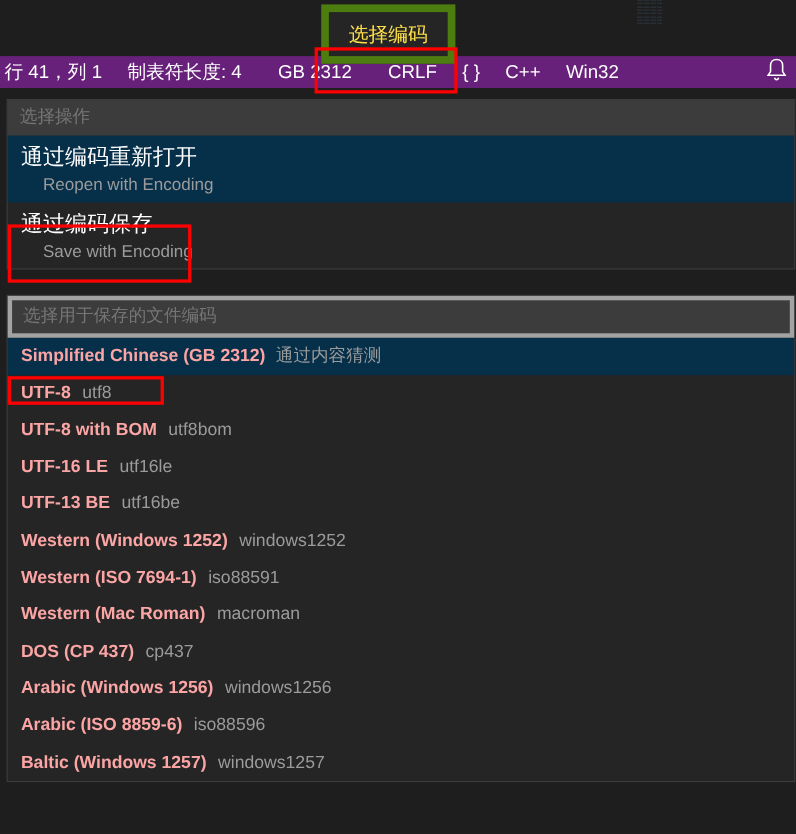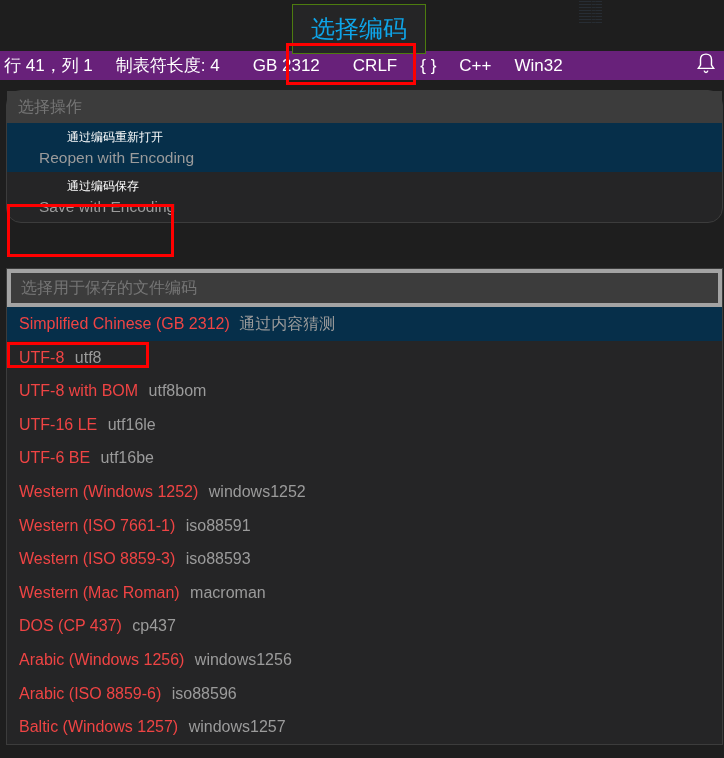--- a/index.html
+++ b/index.html
@@ -1,52 +1,52 @@
 <!DOCTYPE html>
 <html><head>
   <meta charset="utf-8">
   <style>
     * { margin: 0; padding: 0; box-sizing: border-box; font-family: "Segoe UI", -apple-system, sans-serif; }
     body { background: #1e1e1e; width: 724px; height: 758px; overflow: hidden; position: relative; color: #ccc; }
     
     
-    .tooltip { position: absolute; top: 4px; left: 292px; background: #252526; color: #0ea5e9; padding: 8px 18px; font-size: 24px; z-index: 10; border: 1px solid #4d7c0f; }
+    .tooltip { position: absolute; top: 4px; left: 292px; background: #252526; color: #fde047; padding: 8px 18px; font-size: 18px; z-index: 10; border: 7px solid #4d7c0f; }
     
     
     .code-preview { position: absolute; top: 0; right: 0; width: 145px; height: 50px; background: #1e1e1e; }
     .code-preview .mini { color: #4a6a8a; font-size: 2px; line-height: 3px; letter-spacing: 0.5px; }
     
     
     .statusbar { position: absolute; top: 51px; left: 0; right: 0; height: 29px; background: #68217a; display: flex; align-items: center; color: #ffffff; font-size: 17px; gap: 15px; padding-left: 0; white-space: nowrap; }
     .statusbar .item { padding: 2px 4px; }
     .statusbar .encoding { padding: 2px 14px; }
     .highlight-red-box { border: 3px solid #ff0000; position: absolute; pointer-events: none; z-index: 20; }
     .box-encoding { top: 43px; left: 286px; width: 130px; height: 42px; }
     
     
     .panel { position: absolute; left: 6px; right: 1px; background: #252526; border: 1px solid #3c3c3c; }
-    .panel1 { top: 90px; border-radius: 15px; }
+    .panel1 { top: 90px; }
     
     .picker-input { width: 100%; background: #3c3c3c; border: 1px solid #3c3c3c; color: #cccccc; font-size: 16px; padding: 6px 10px; outline: none; }
     .picker-input.focused { border: 4px solid #a3a3a3; }
     
     .picker-list { }
     .picker-row { padding: 6px 12px 4px; cursor: pointer; line-height: 1.4; }
     .picker-row.selected { background: #062f4a; }
-    .picker-row .primary { color: #ffffff; font-size: 12px; margin-left: 48px; }
+    .picker-row .primary { color: #ffffff; font-size: 20px; }
     .picker-row .secondary { color: #9b9b9b; font-size: 15.5px; margin-top: 1px; margin-left: 20px; }
     
     .box-savewith { top: 204px; left: 7px; width: 167px; height: 53px; }
     
     
     .panel2 { top: 268px; }
     
     .enc-row { padding: 4px 12px; cursor: pointer; font-size: 16px; line-height: 1.6; }
     .enc-row.selected { background: #062f4a; }
-    .enc-row .name { color: #ef4444; font-weight: 400; }
+    .enc-row .name { color: #fca5a5; font-weight: 700; }
     .enc-row .alias { color: #9b9b9b; margin-left: 6px; }
     .enc-row .hint { color: #9b9b9b; margin-left: 5px; text-align: center; }
     
     .box-utf8 { top: 342px; left: 7px; width: 142px; height: 26px; }
     
     
     .bell { position: absolute; top: 53px; right: 7px; width: 20px; height: 24px; }
     .bell svg { width: 18px; height: 22px; }
   </style>
 </head>
@@ -105,34 +105,30 @@
     </div>
     <div class="enc-row">
       <span class="name">UTF-8 with BOM</span>
       <span class="alias">utf8bom</span>
     </div>
     <div class="enc-row">
       <span class="name">UTF-16 LE</span>
       <span class="alias">utf16le</span>
     </div>
     <div class="enc-row">
-      <span class="name">UTF-6 BE</span>
+      <span class="name">UTF-13 BE</span>
       <span class="alias">utf16be</span>
     </div>
     <div class="enc-row">
       <span class="name">Western (Windows 1252)</span>
       <span class="alias">windows1252</span>
     </div>
     <div class="enc-row">
-      <span class="name">Western (ISO 7661-1)</span>
+      <span class="name">Western (ISO 7694-1)</span>
       <span class="alias">iso88591</span>
-    </div>
-    <div class="enc-row">
-      <span class="name">Western (ISO 8859-3)</span>
-      <span class="alias">iso88593</span>
     </div>
     <div class="enc-row">
       <span class="name">Western (Mac Roman)</span>
       <span class="alias">macroman</span>
     </div>
     <div class="enc-row">
       <span class="name">DOS (CP 437)</span>
       <span class="alias">cp437</span>
     </div>
     <div class="enc-row">

